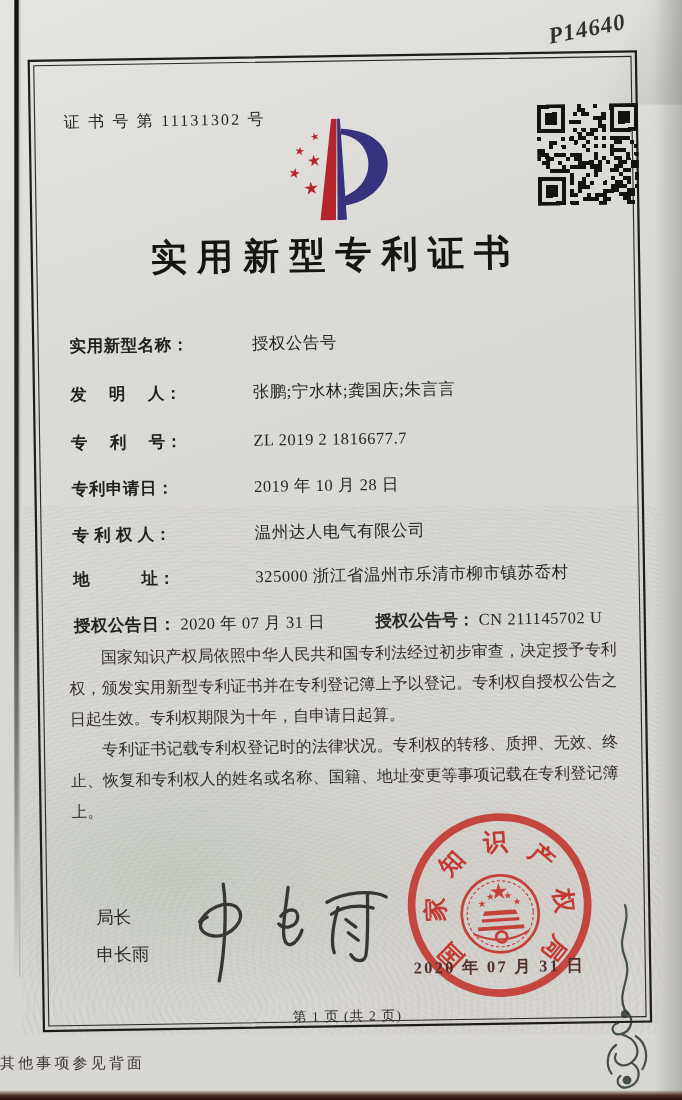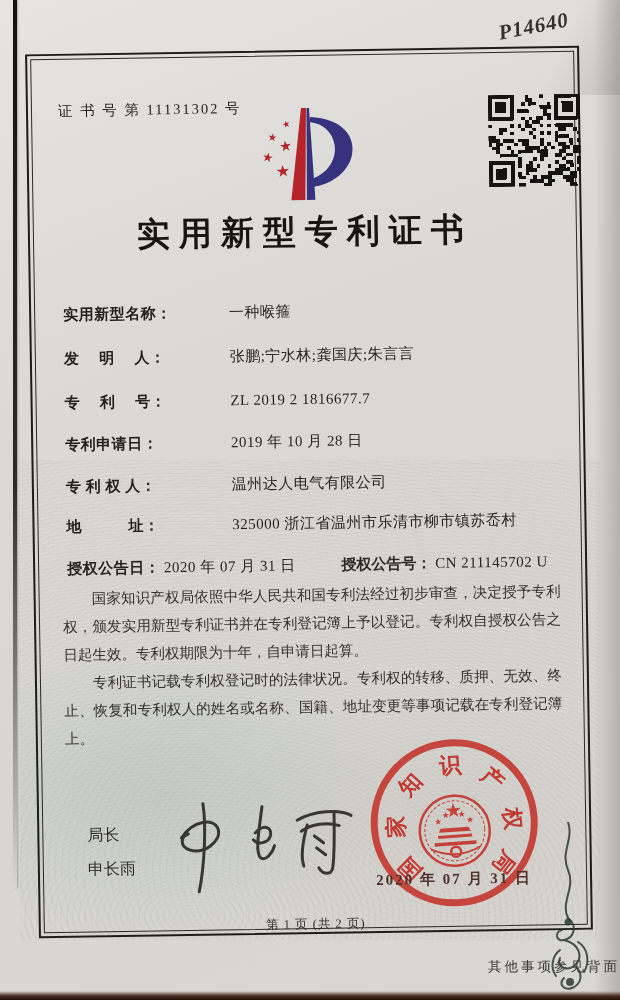--- a/index.html
+++ b/index.html
@@ -36,21 +36,21 @@
     line-height:1.93;color:#34312c;text-align:justify;}
   .body-text p{margin:0;text-indent:2em;}
   .commissioner{position:absolute;left:48px;top:763px;font-size:16px;color:#2d2b29;line-height:2.1;}
   .sig{position:absolute;left:112px;top:738px;width:235px;height:118px;}
   .seal{position:absolute;left:326px;top:684px;width:178px;height:178px;
     mix-blend-mode:multiply;opacity:.94;transform:rotate(-3deg);}
   .seal-date{position:absolute;left:336px;top:820px;font-size:15px;font-weight:600;
     color:#50302a;letter-spacing:2px;}
   .page-footer{position:absolute;left:0;top:864px;width:100%;text-align:center;
     font-size:12.5px;color:#2e2c2a;letter-spacing:1px;}
-  .back-note{position:absolute;left:0;top:958px;width:100%;text-align:right;
+  .back-note{position:absolute;left:0;top:958px;width:100%;text-align:left;
     font-size:13.5px;color:#3a382f;letter-spacing:3px;}
   .annotation{position:absolute;left:498px;top:14px;font-style:italic;font-size:21px;
     color:#32302d;transform:rotate(-11deg);letter-spacing:1px;font-weight:600;}
   .ornament{position:absolute;left:544px;top:822px;width:52px;height:172px;}
 </style>
 </head>
 <body>
 
 <div class="page">
 
@@ -83,21 +83,21 @@
       <path fill="#15130f" d="M0 0h7v7h-7zM18 0h7v7h-7zM0 18h7v7h-7z"></path>
       <path fill="#dcdbd7" d="M1 1h5v5h-5zM19 1h5v5h-5zM1 19h5v5h-5z"></path>
       <path fill="#15130f" d="M2 2h3v3h-3zM20 2h3v3h-3zM2 20h3v3h-3z"></path>
       <path id="qr-mods" fill="#15130f" d="M10 0h1v1h-1zM14 0h1v1h-1zM10 1h1v1h-1zM11 1h1v1h-1zM9 2h1v1h-1zM11 2h1v1h-1zM12 2h1v1h-1zM16 2h1v1h-1zM14 3h1v1h-1zM15 3h1v1h-1zM16 3h1v1h-1zM8 4h1v1h-1zM9 4h1v1h-1zM10 4h1v1h-1zM15 4h1v1h-1zM15 5h1v1h-1zM16 5h1v1h-1zM9 6h1v1h-1zM11 6h1v1h-1zM13 6h1v1h-1zM14 6h1v1h-1zM16 6h1v1h-1zM10 7h1v1h-1zM12 7h1v1h-1zM13 7h1v1h-1zM0 8h1v1h-1zM6 8h1v1h-1zM8 8h1v1h-1zM10 8h1v1h-1zM11 8h1v1h-1zM14 8h1v1h-1zM16 8h1v1h-1zM18 8h1v1h-1zM19 8h1v1h-1zM20 8h1v1h-1zM21 8h1v1h-1zM22 8h1v1h-1zM3 9h1v1h-1zM4 9h1v1h-1zM9 9h1v1h-1zM12 9h1v1h-1zM19 9h1v1h-1zM20 9h1v1h-1zM23 9h1v1h-1zM3 10h1v1h-1zM6 10h1v1h-1zM11 10h1v1h-1zM14 10h1v1h-1zM16 10h1v1h-1zM18 10h1v1h-1zM24 10h1v1h-1zM0 11h1v1h-1zM1 11h1v1h-1zM12 11h1v1h-1zM18 11h1v1h-1zM19 11h1v1h-1zM20 11h1v1h-1zM21 11h1v1h-1zM0 12h1v1h-1zM1 12h1v1h-1zM2 12h1v1h-1zM4 12h1v1h-1zM5 12h1v1h-1zM6 12h1v1h-1zM8 12h1v1h-1zM9 12h1v1h-1zM10 12h1v1h-1zM14 12h1v1h-1zM18 12h1v1h-1zM22 12h1v1h-1zM24 12h1v1h-1zM0 13h1v1h-1zM2 13h1v1h-1zM3 13h1v1h-1zM7 13h1v1h-1zM9 13h1v1h-1zM10 13h1v1h-1zM14 13h1v1h-1zM16 13h1v1h-1zM19 13h1v1h-1zM20 13h1v1h-1zM22 13h1v1h-1zM1 14h1v1h-1zM2 14h1v1h-1zM5 14h1v1h-1zM10 14h1v1h-1zM11 14h1v1h-1zM12 14h1v1h-1zM13 14h1v1h-1zM15 14h1v1h-1zM17 14h1v1h-1zM20 14h1v1h-1zM21 14h1v1h-1zM23 14h1v1h-1zM24 14h1v1h-1zM2 15h1v1h-1zM6 15h1v1h-1zM8 15h1v1h-1zM9 15h1v1h-1zM10 15h1v1h-1zM11 15h1v1h-1zM13 15h1v1h-1zM14 15h1v1h-1zM15 15h1v1h-1zM19 15h1v1h-1zM20 15h1v1h-1zM23 15h1v1h-1zM24 15h1v1h-1zM3 16h1v1h-1zM4 16h1v1h-1zM5 16h1v1h-1zM6 16h1v1h-1zM7 16h1v1h-1zM14 16h1v1h-1zM15 16h1v1h-1zM18 16h1v1h-1zM19 16h1v1h-1zM21 16h1v1h-1zM22 16h1v1h-1zM8 17h1v1h-1zM12 17h1v1h-1zM14 17h1v1h-1zM20 17h1v1h-1zM24 17h1v1h-1zM8 18h1v1h-1zM11 18h1v1h-1zM18 18h1v1h-1zM21 18h1v1h-1zM22 18h1v1h-1zM24 18h1v1h-1zM8 19h1v1h-1zM10 19h1v1h-1zM11 19h1v1h-1zM13 19h1v1h-1zM16 19h1v1h-1zM19 19h1v1h-1zM20 19h1v1h-1zM22 19h1v1h-1zM10 20h1v1h-1zM11 20h1v1h-1zM12 20h1v1h-1zM18 20h1v1h-1zM19 20h1v1h-1zM20 20h1v1h-1zM21 20h1v1h-1zM24 20h1v1h-1zM8 21h1v1h-1zM10 21h1v1h-1zM16 21h1v1h-1zM17 21h1v1h-1zM18 21h1v1h-1zM19 21h1v1h-1zM22 21h1v1h-1zM23 21h1v1h-1zM8 22h1v1h-1zM9 22h1v1h-1zM12 22h1v1h-1zM14 22h1v1h-1zM15 22h1v1h-1zM16 22h1v1h-1zM20 22h1v1h-1zM21 22h1v1h-1zM22 22h1v1h-1zM23 22h1v1h-1zM11 23h1v1h-1zM12 23h1v1h-1zM13 23h1v1h-1zM14 23h1v1h-1zM16 23h1v1h-1zM17 23h1v1h-1zM21 23h1v1h-1zM22 23h1v1h-1zM8 24h1v1h-1zM9 24h1v1h-1zM15 24h1v1h-1zM16 24h1v1h-1zM22 24h1v1h-1zM23 24h1v1h-1z"></path>
     </svg>
 
     <div class="title">实用新型专利证书</div>
 
     <div class="frow" style="top:250px">
       <span class="flabel">实用新型名称：</span>
-      <span class="fvalue">一种喉箍</span>
+      <span class="fvalue">授权公告号</span>
     </div>
     <div class="frow" style="top:294px">
       <span class="flabel">发　 明 　人：</span>
       <span class="fvalue">张鹏;宁水林;龚国庆;朱言言</span>
     </div>
     <div class="frow" style="top:338px">
       <span class="flabel">专　 利 　号：</span>
       <span class="fvalue">ZL 2019 2 1816677.7</span>
     </div>
     <div class="frow" style="top:380px">

